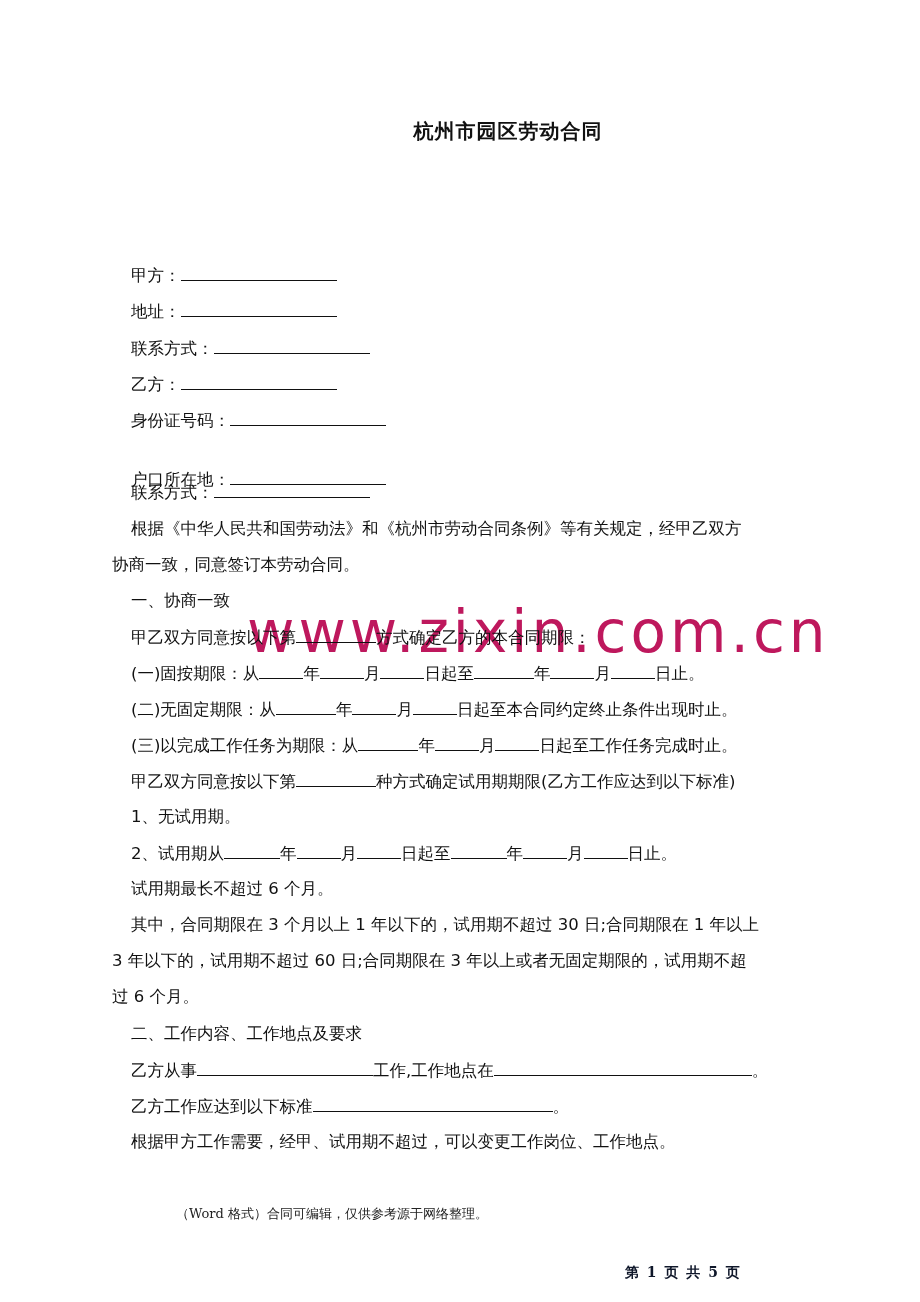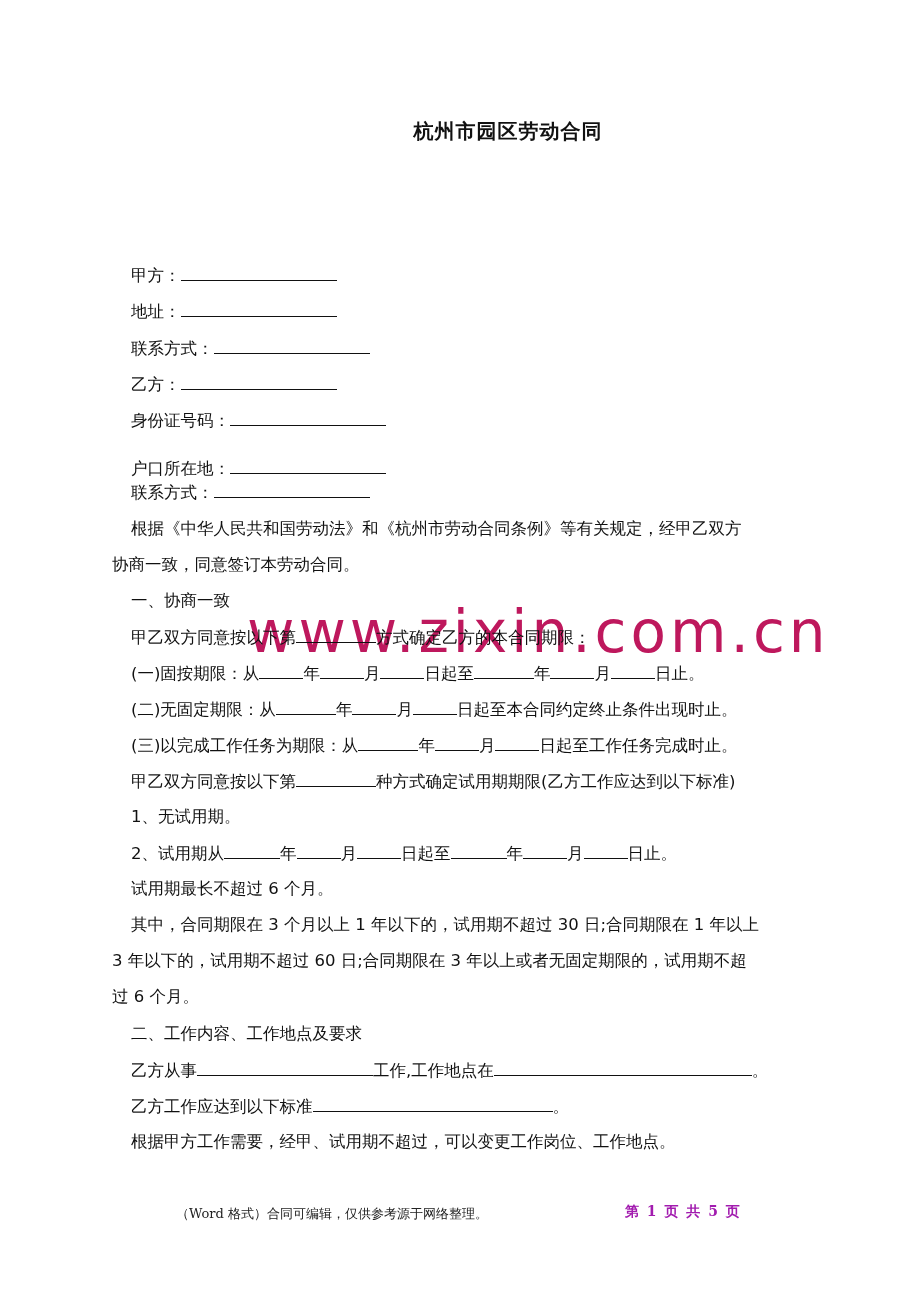--- a/index.html
+++ b/index.html
@@ -8,37 +8,37 @@
   .title { position: absolute; top: 118px; left: 0; width: 920px; text-align: center;
            font-size: 20px; font-weight: bold; letter-spacing: 1px; padding-left: 48px; }
   .line { position: absolute; left: 131px; font-size: 16.5px; line-height: 22px; white-space: pre; }
   .line.full { left: 112px; }
   .blank { display: inline-block; border-bottom: 1px solid #111; height: 16px; vertical-align: baseline; }
   .watermark { position: absolute; top: 598px; left: 247px; font-size: 58px; color: #be185d;
                font-family: "DejaVu Sans", sans-serif; letter-spacing: 4px; z-index: 0; pointer-events: none; }
   .content { position: relative; z-index: 1; }
   .footer-left { position: absolute; top: 1205px; left: 176px; font-size: 13px;
                  font-family: "DejaVu Serif", "Liberation Serif", serif; color: #222; text-align: center; }
-  .footer-right { position: absolute; top: 1203px; left: 625px; font-size: 14px; font-weight: bold;
-                  font-family: "DejaVu Serif", "Liberation Serif", serif; color: #a21caf; word-spacing: 3px; }
+  .footer-right { position: absolute; top: 1264px; left: 625px; font-size: 14px; font-weight: bold;
+                  font-family: "DejaVu Serif", "Liberation Serif", serif; color: #0f172a; word-spacing: 3px; }
 </style>
 </head>
 <body>
 
 <div class="watermark">www.zixin.com.cn</div>
 
 <div class="content">
   <div class="title">杭州市园区劳动合同</div>
 
   <div class="line" style="top:264px"><span>甲方：</span><span class="blank" style="width:156px"></span></div>
   <div class="line" style="top:300px"><span>地址：</span><span class="blank" style="width:156px"></span></div>
   <div class="line" style="top:337px"><span>联系方式：</span><span class="blank" style="width:156px"></span></div>
   <div class="line" style="top:373px"><span>乙方：</span><span class="blank" style="width:156px"></span></div>
   <div class="line" style="top:409px"><span>身份证号码：</span><span class="blank" style="width:156px"></span></div>
-  <div class="line" style="top:457px"><span>户口所在地：</span><span class="blank" style="width:156px"></span></div>
+  <div class="line" style="top:468px"><span>户口所在地：</span><span class="blank" style="width:156px"></span></div>
   <div class="line" style="top:481px"><span>联系方式：</span><span class="blank" style="width:156px"></span></div>
 
   <div class="line" style="top:518px">根据《中华人民共和国劳动法》和《杭州市劳动合同条例》等有关规定，经甲乙双方</div>
   <div class="line full" style="top:554px">协商一致，同意签订本劳动合同。</div>
 
   <div class="line" style="top:590px">一、协商一致</div>
 
   <div class="line" style="top:626px"><span>甲乙双方同意按以下第</span><span class="blank" style="width:80px"></span><span>方式确定乙方的本合同期限：</span></div>
 
   <div class="line" style="top:662px"><span>(一)固按期限：从</span><span class="blank" style="width:44px"></span><span>年</span><span class="blank" style="width:44px"></span><span>月</span><span class="blank" style="width:44px"></span><span>日起至</span><span class="blank" style="width:60px"></span><span>年</span><span class="blank" style="width:44px"></span><span>月</span><span class="blank" style="width:44px"></span><span>日止。</span></div>

